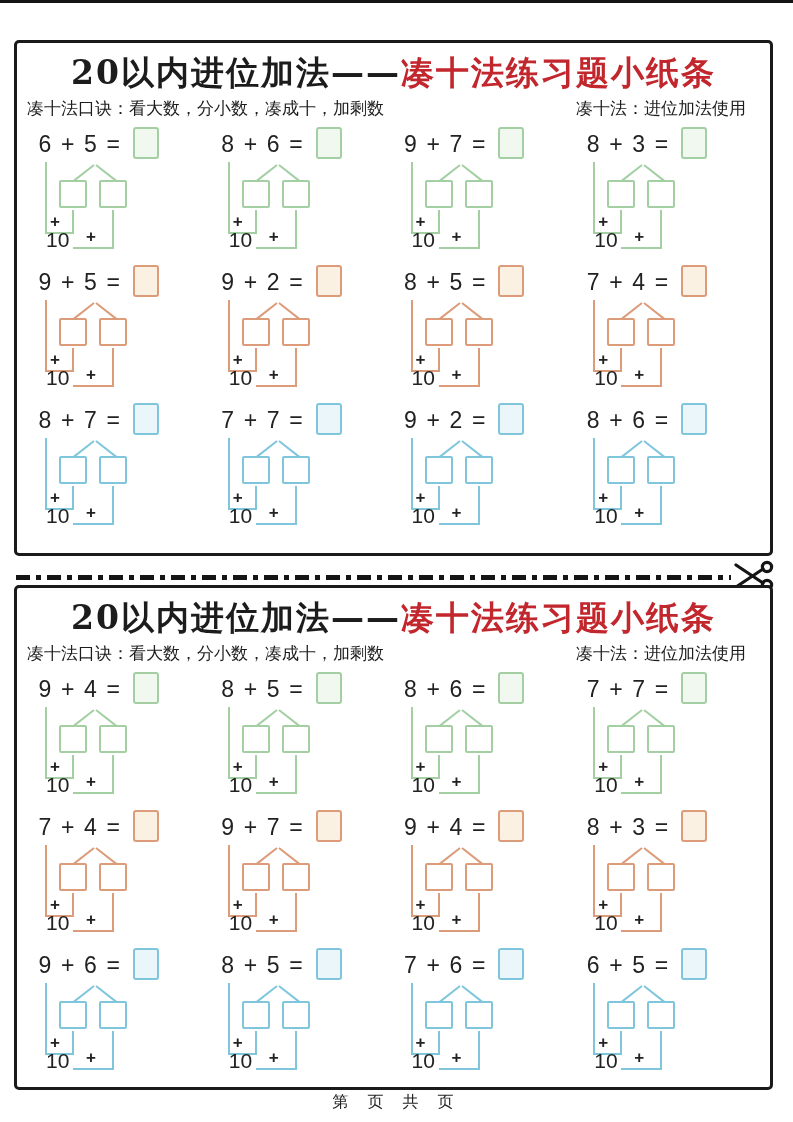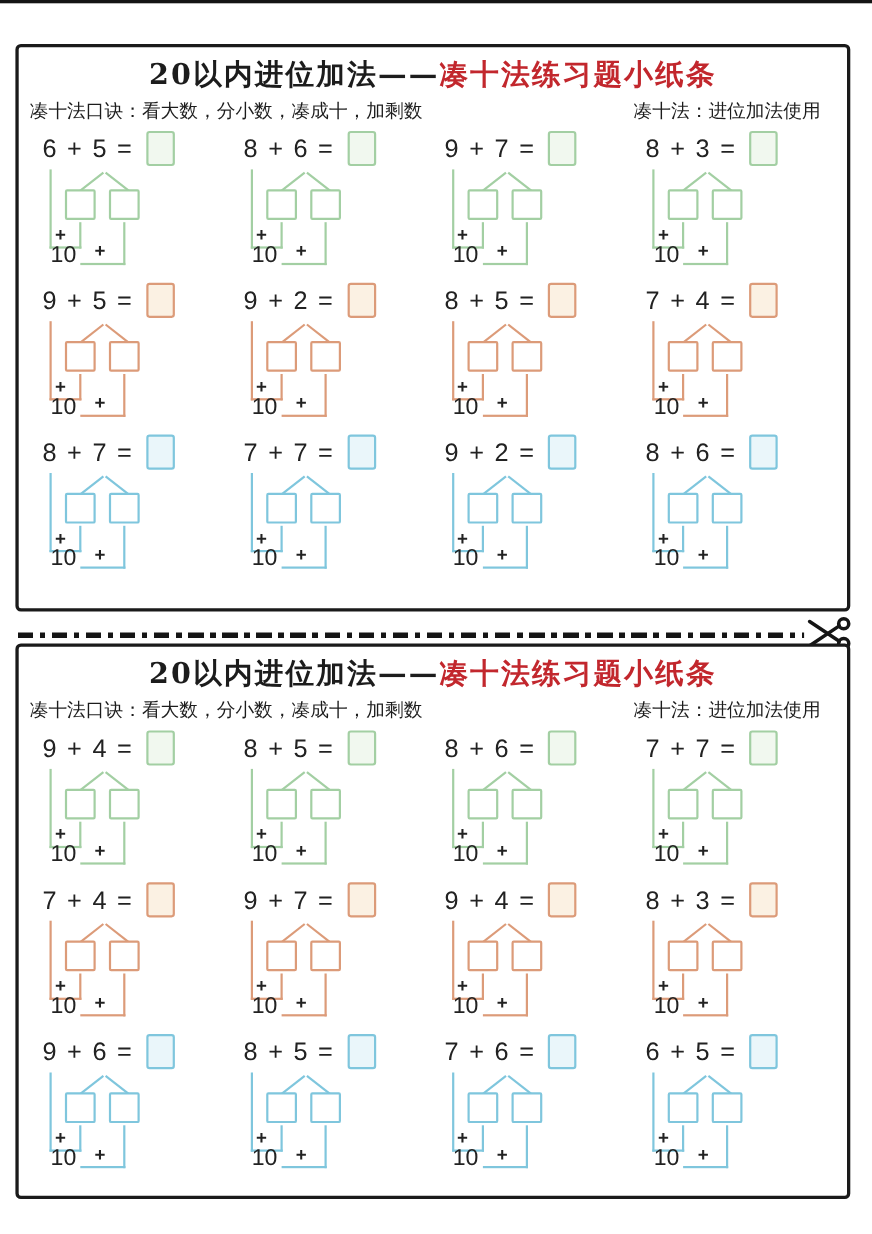--- a/index.html
+++ b/index.html
@@ -11,21 +11,21 @@
 
   .sheet {
     position:absolute; left:14px; width:759px;
     border:3px solid #1a1a1a; border-radius:5px; background:#fff;
     box-sizing:border-box;
   }
   .sheet-1 { top:40px;  height:516px; }
   .sheet-2 { top:585px; height:505px; }
 
   .sheet-title {
-    margin:9px 0 0 0; text-align:center; font-size:26px; font-weight:bold;
+    margin:9px 0 0 0; text-align:center; font-size:33px; font-weight:bold;
     font-family:"DejaVu Serif", serif; letter-spacing:2px; line-height:1.25;
   }
   .title-red { color:#c2272d; }
 
   .tips {
     display:flex; justify-content:space-between; align-items:baseline;
     margin:4px 24px 6px 10px; font-size:17px; font-family:"DejaVu Serif", serif;
   }
 
   .grid {
@@ -621,13 +621,14 @@
     <span class="ln h1"></span>
     <span class="dplus p1">+</span>
     <span class="ten">10</span>
     <span class="ln s2"></span>
     <span class="ln h2"></span>
     <span class="dplus p2">+</span>
   </div>
       </div>
   </div>
 
+  <div class="footer">第 页 共  页</div>
 </div>
 
 </body></html>

